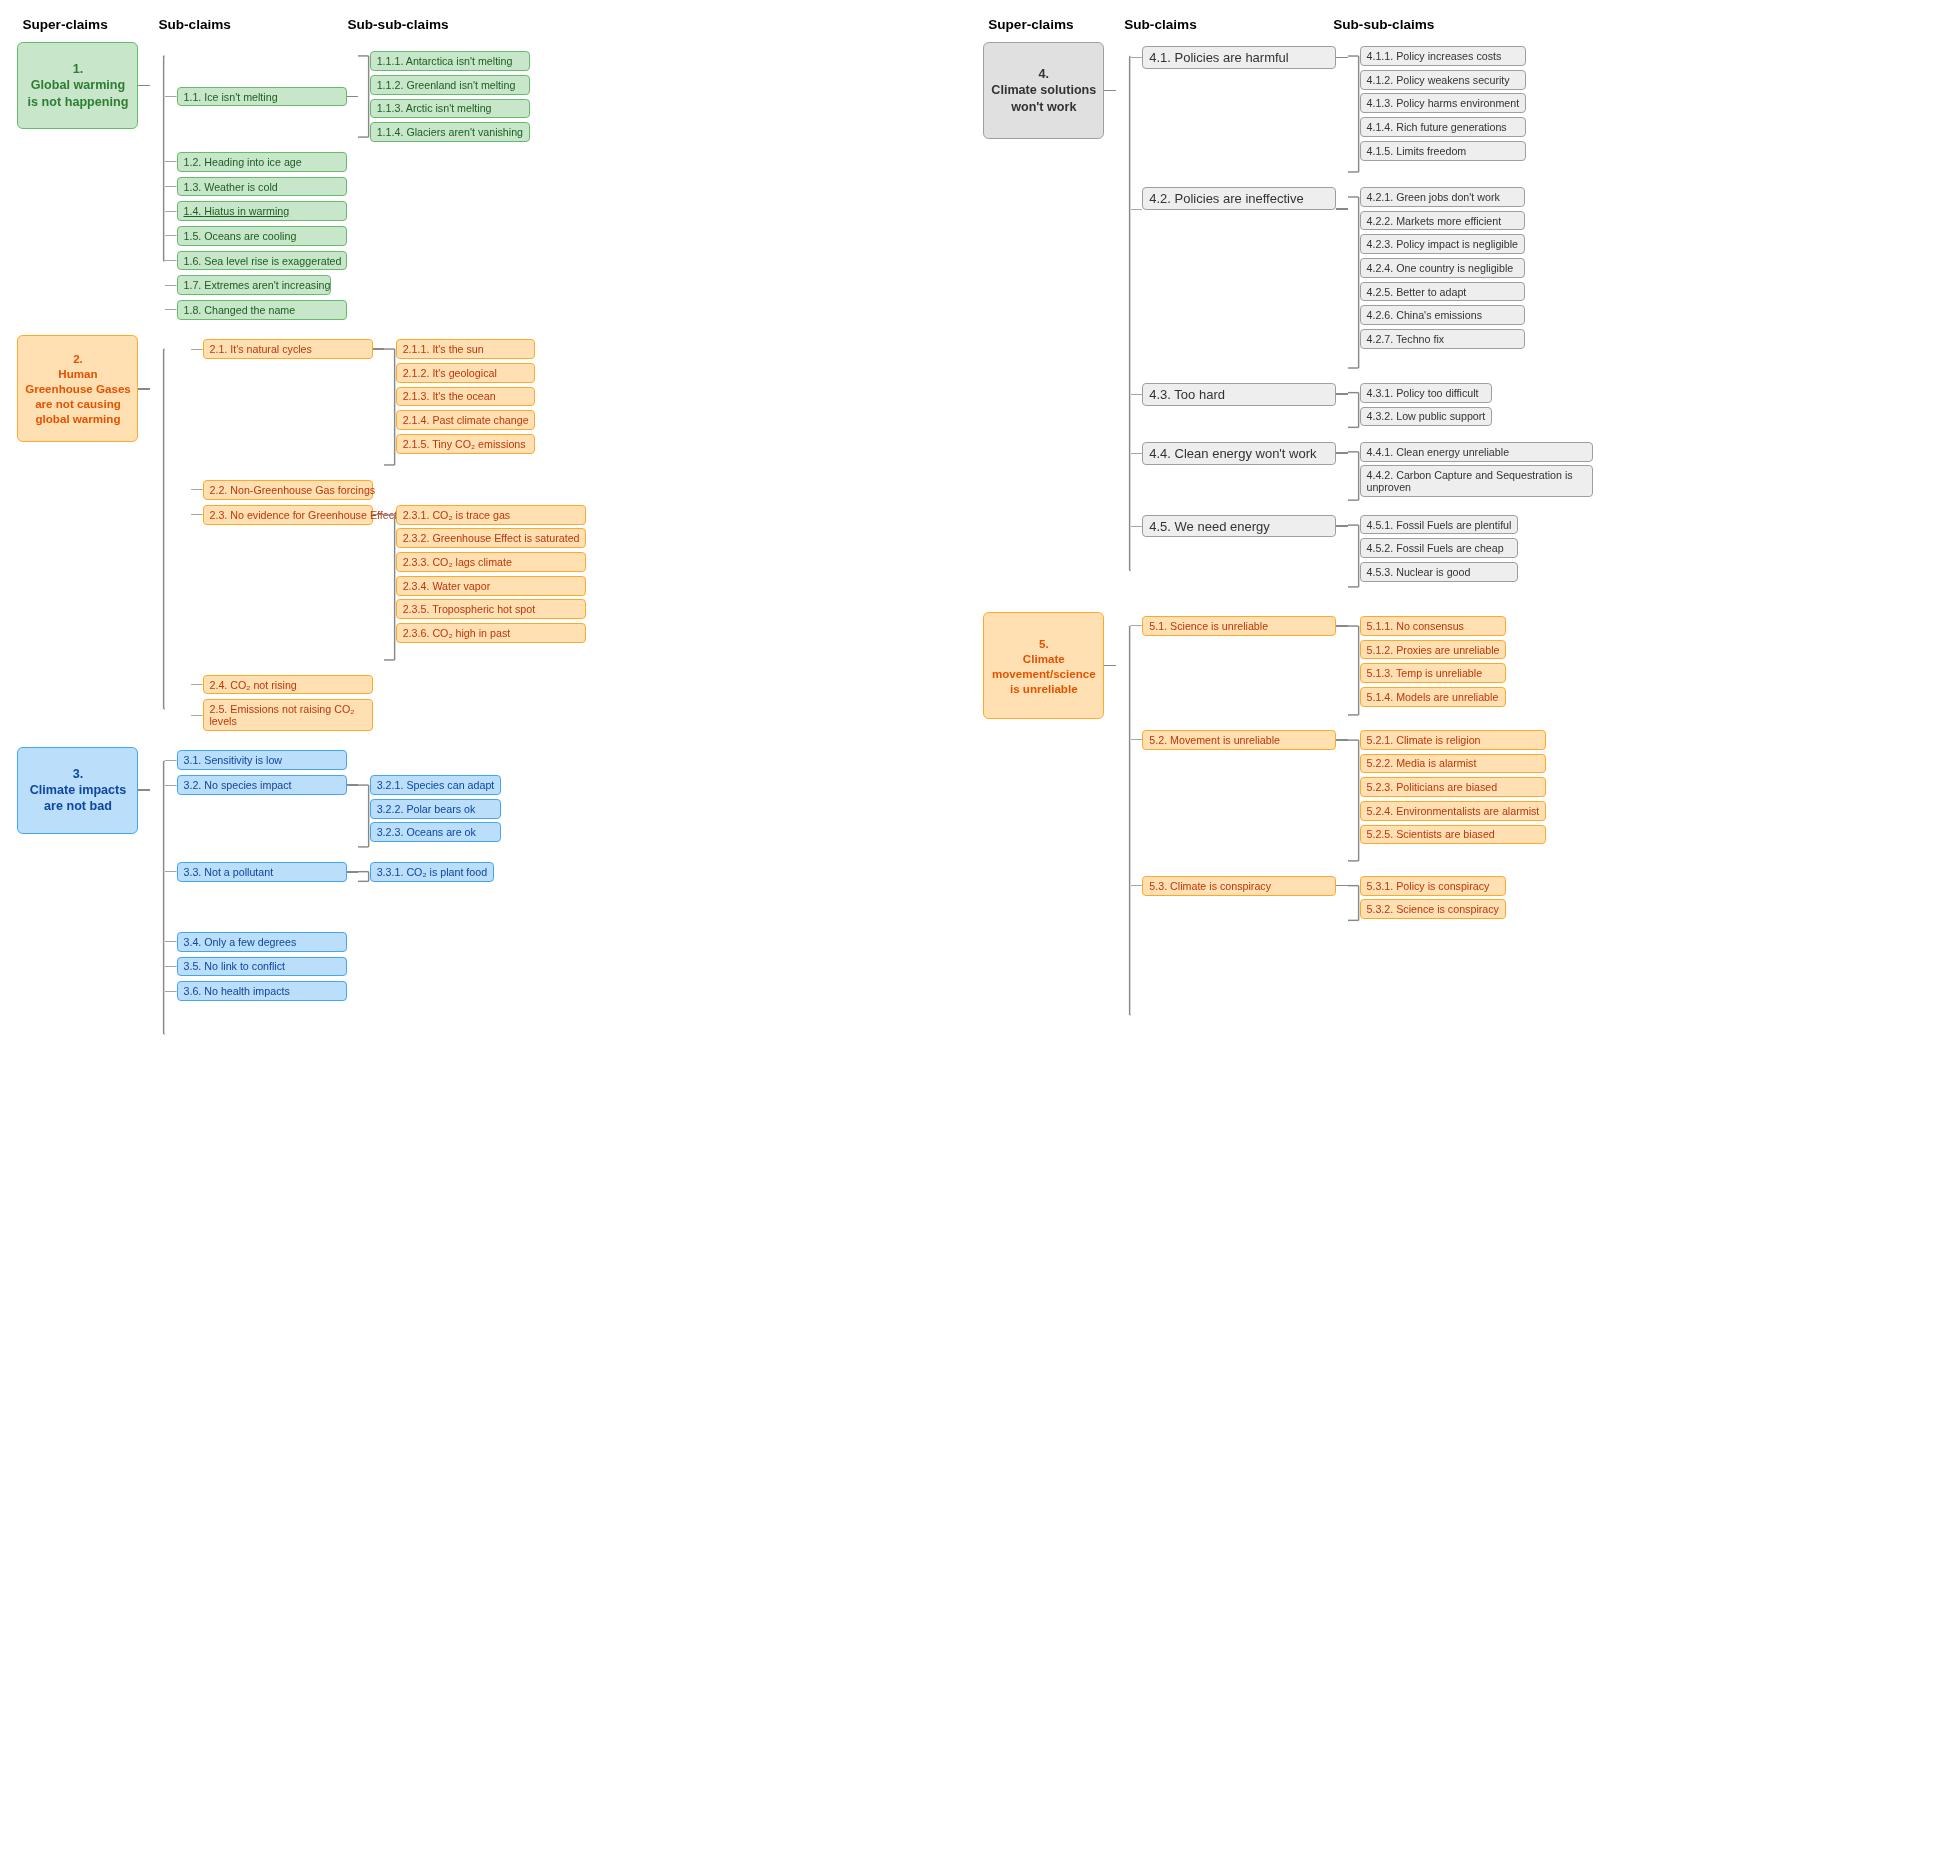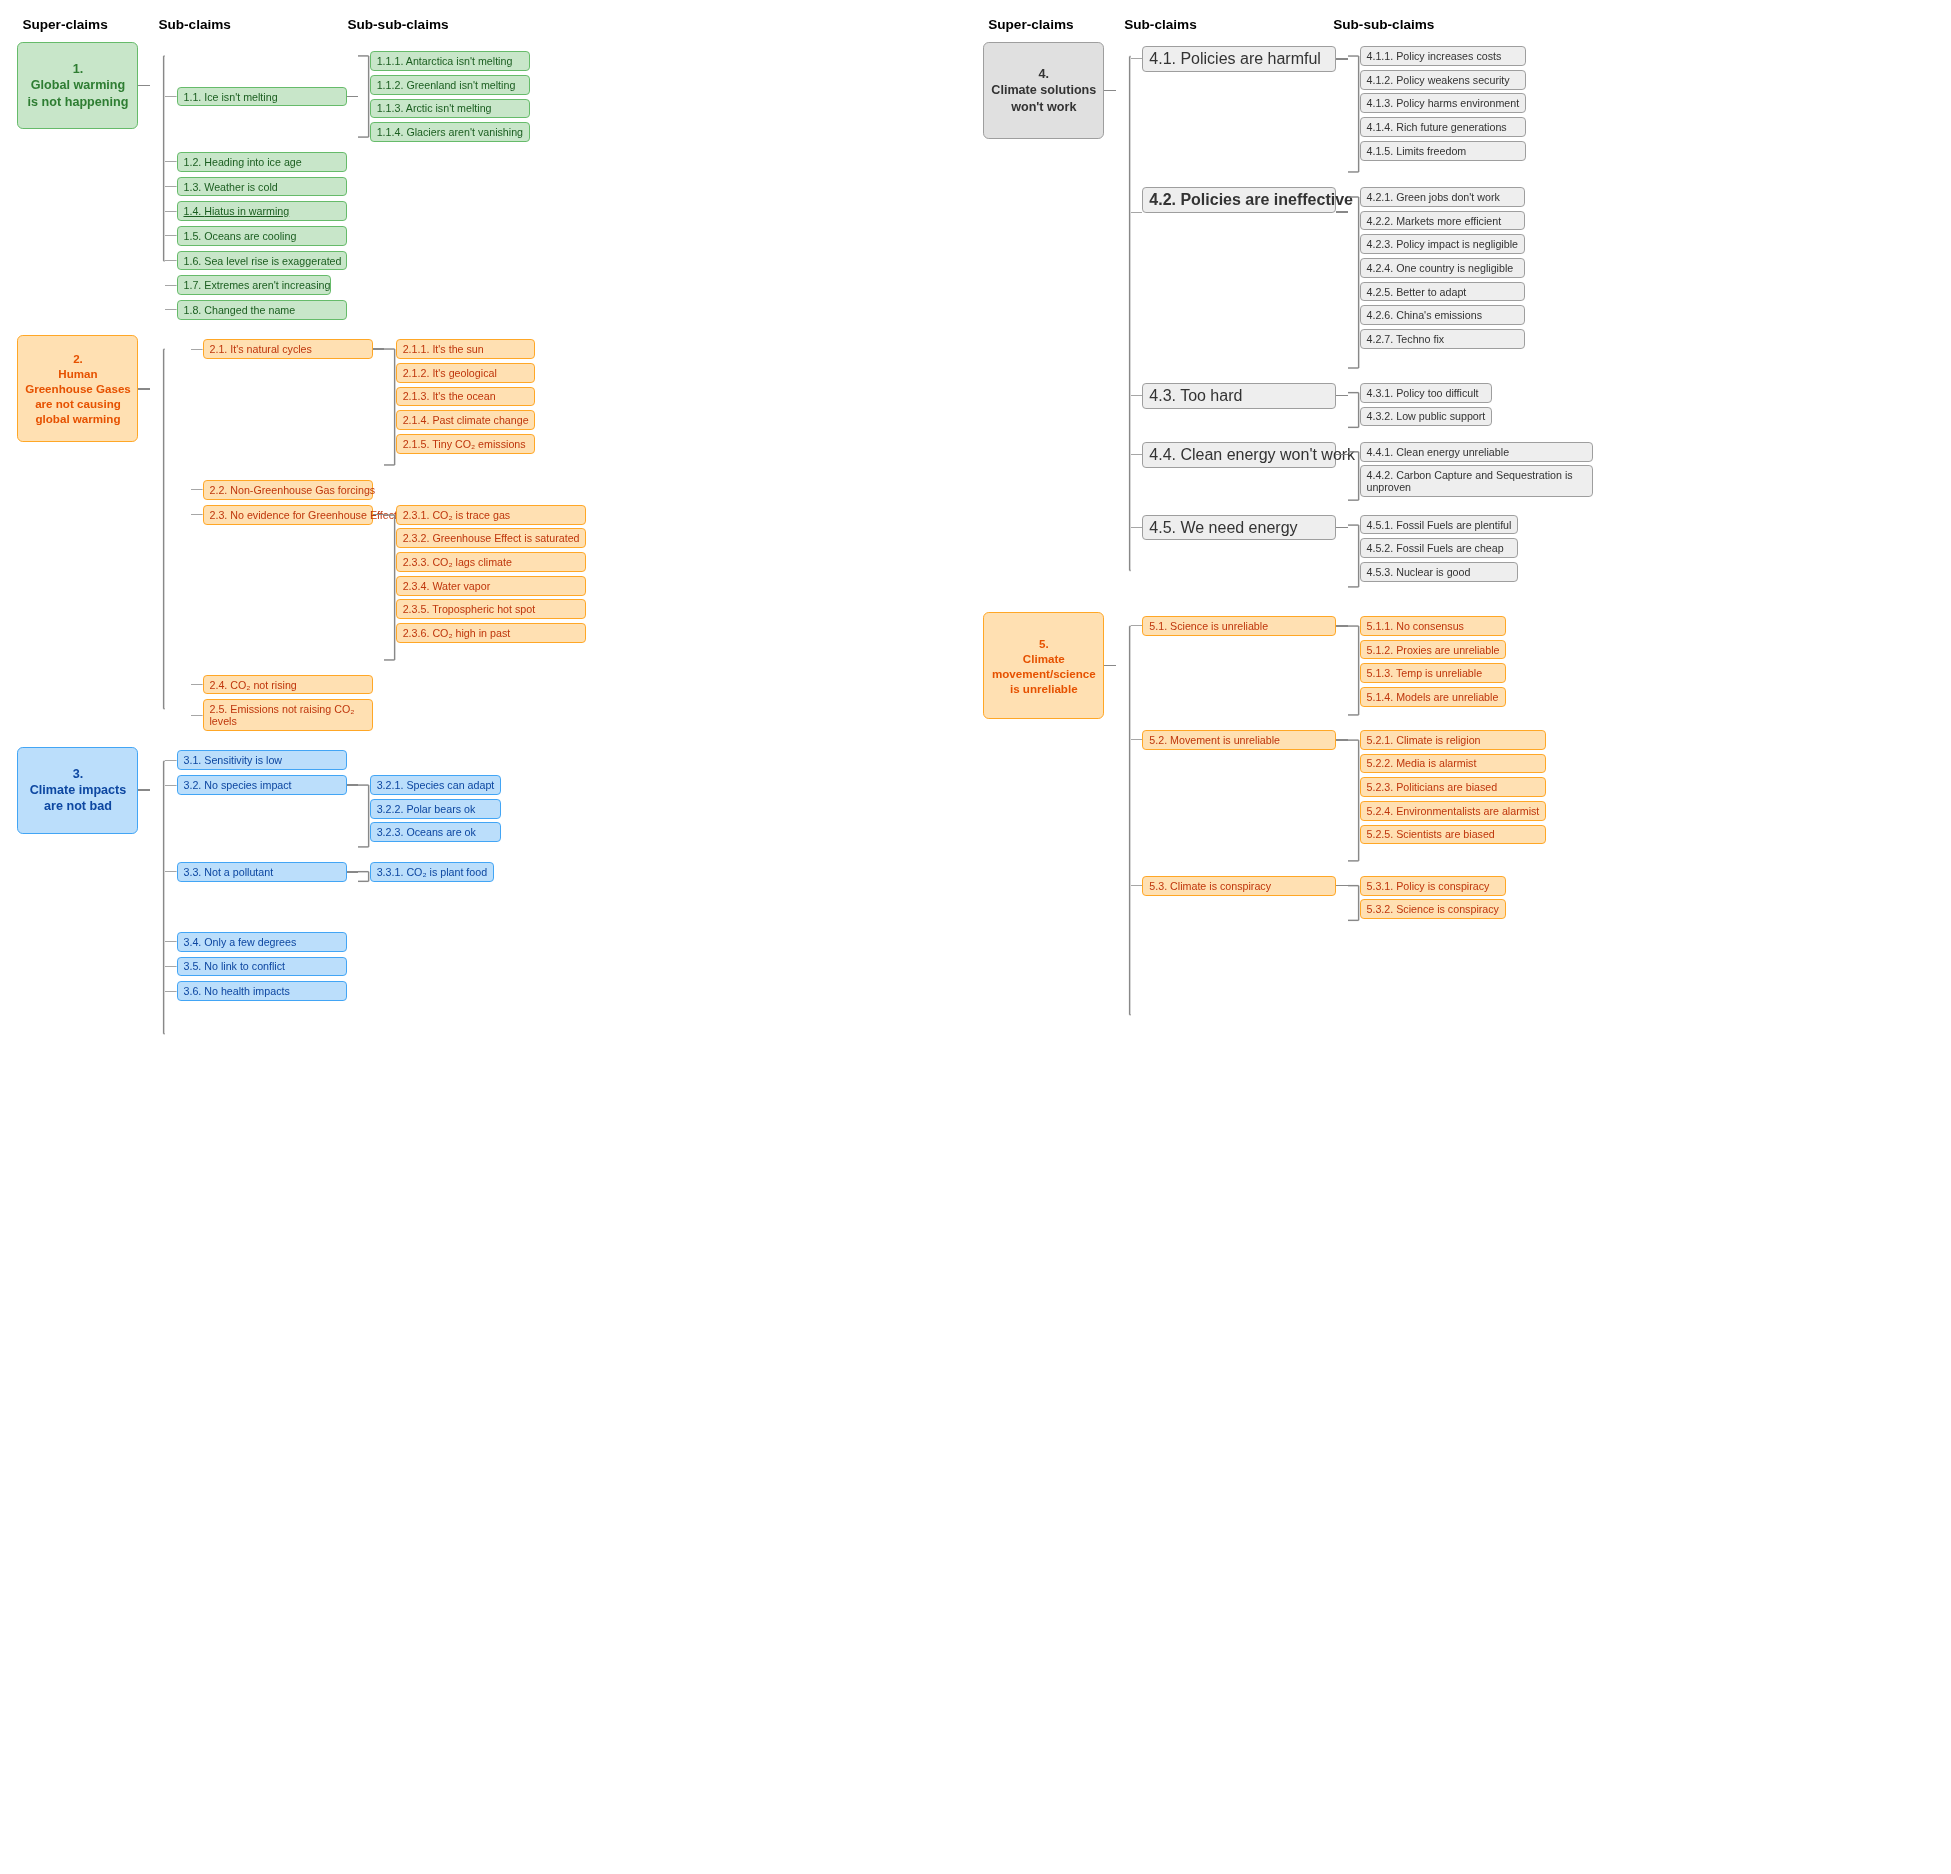--- a/index.html
+++ b/index.html
@@ -105,21 +105,21 @@
       padding: 2.9px 5.8px;
       font-size: 10.7px;
       color: #0d47a1;
       white-space: nowrap;
     }
     .sub-gray {
       background: #eeeeee;
       border: 1.5px solid #9e9e9e;
       border-radius: 3.9px;
       padding: 2.9px 5.8px;
-      font-size: 16px;
+      font-size: 13px;
       color: #333;
       white-space: nowrap;
     }
 
     
     .subsub-green {
       background: #c8e6c9;
       border: 1.5px solid #66bb6a;
       border-radius: 3.9px;
       padding: 2.9px 5.8px;
@@ -531,21 +531,21 @@
                 <div class="subsub-gray"><span>4.1.1. </span><span>Policy increases costs</span></div>
                 <div class="subsub-gray"><span>4.1.2. </span><span>Policy weakens security</span></div>
                 <div class="subsub-gray"><span>4.1.3. </span><span>Policy harms environment</span></div>
                 <div class="subsub-gray"><span>4.1.4. </span><span>Rich future generations</span></div>
                 <div class="subsub-gray"><span>4.1.5. </span><span>Limits freedom</span></div>
               </div>
             </div>
           </div>
 
           <div style="display:flex;flex-direction:row;align-items:flex-start;">
-            <div style="display:flex;align-items:flex-end;font-weight:bold;">
+            <div style="display:flex;align-items:flex-end;">
               <svg width="11.6" height="1" style="flex-shrink:0;" viewBox="0 0 12 1">
                   <line x1="0" y1="1" x2="12" y2="1" stroke="#888" stroke-width="1.5"></line>
                 </svg>
               <div class="sub-gray" style="width:194px;"><span>4.2. </span><span>Policies are ineffective</span></div>
               <div class="hline" style="width:11.6px;"></div>
             </div>
             <div style="display:flex;flex-direction:row;align-items:flex-start;">
               <svg width="11.6" height="191" style="flex-shrink:0;" viewBox="0 0 12 197">
                 <line x1="11" y1="10" x2="11" y2="187" stroke="#888" stroke-width="1.5"></line>
                 <line x1="0" y1="10" x2="11" y2="10" stroke="#888" stroke-width="1.5"></line>

